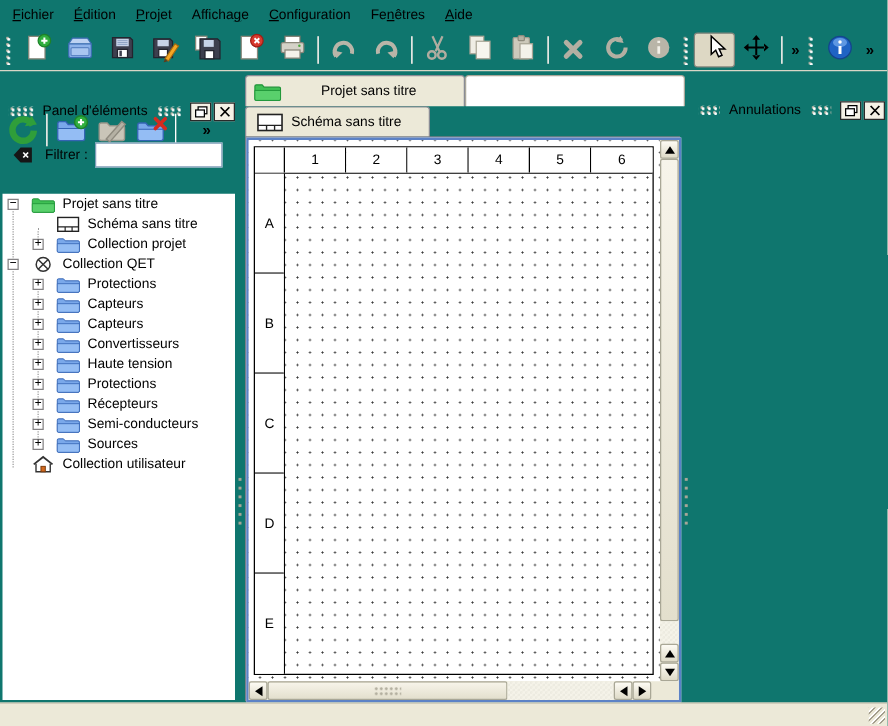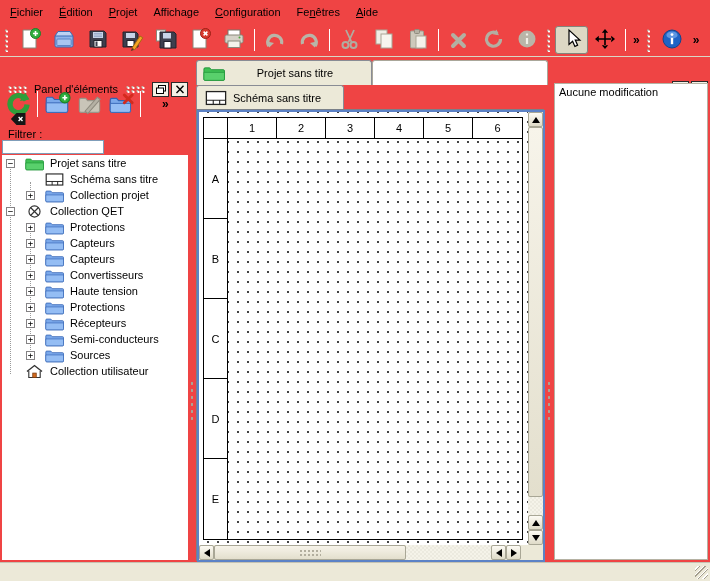--- a/index.html
+++ b/index.html
@@ -1,17 +1,17 @@
 <!DOCTYPE html>
 <html><head>
 <meta charset="utf-8">
 <style>
   html,body{margin:0;padding:0;background:#ece9d8;}
   *{box-sizing:border-box;}
-  .app{position:relative;width:710px;height:581px;background:#ef4444;overflow:hidden;
+  .app{position:relative;width:710px;height:581px;background:#0f766e;overflow:hidden;
        font-family:"Liberation Sans",sans-serif;font-size:11px;color:#000;}
 
   
   .menubar{position:absolute;left:0;top:0;width:710px;height:23px;display:flex;align-items:center;padding-left:2px;}
   .menu-item{padding:3px 8px;white-space:nowrap;}
   .menu-item u{text-decoration:underline;}
 
   
   .toolbar{position:absolute;left:0;top:23px;width:710px;height:34px;display:flex;align-items:center;
            border-bottom:1px solid #d9d6c6;padding-left:2px;}
@@ -32,21 +32,21 @@
   .dock-title .t{padding:0 2px;white-space:nowrap;}
   .dock-btn{width:17px;height:15px;border:1px solid #2a2a2a;background:#f4f1e6;display:flex;align-items:center;justify-content:center;margin-left:2px;flex:0 0 auto;}
   .dock-btn svg{width:12px;height:11px;}
 
   
   .lp-title{left:2px;top:79px;width:186px;}
   .lp-toolbar{position:absolute;left:2px;top:84px;width:186px;height:40px;display:flex;align-items:center;}
   .lp-btn{width:32px;height:32px;display:flex;align-items:center;justify-content:center;}
   .lp-btn svg{width:27px;height:27px;}
   .lp-sep{width:1px;height:26px;background:#a9a696;border-right:1px solid #fff;margin:0 3px;}
-  .filter-row{position:absolute;left:2px;top:110px;width:186px;height:28px;display:flex;flex-direction:column;}
+  .filter-row{position:absolute;left:2px;top:110px;width:186px;height:28px;display:flex;align-items:center;}
   .filter-clear{width:24px;height:22px;display:flex;align-items:center;justify-content:center;margin-left:4px;}
   .filter-clear svg{width:20px;height:18px;}
   .filter-label{margin:0 6px 0 6px;}
   .filter-input{width:102px;height:20px;border:1px solid #7f9db9;background:#fff;font:inherit;padding:0 3px;}
 
   .tree{position:absolute;left:2px;top:155px;width:186px;height:405px;background:#fff;overflow:hidden;}
   .tree-row{height:16px;display:flex;align-items:center;position:relative;}
   .exp{width:9px;height:9px;border:1px solid #848284;background:#fff;flex:0 0 auto;
        display:flex;align-items:center;justify-content:center;font-size:9px;line-height:7px;font-family:"DejaVu Sans Mono",monospace;}
   .exp.none{visibility:hidden;}
@@ -578,21 +578,18 @@
           <rect x="1.5" y="4" width="7" height="5.5" fill="#fff" stroke="#000"></rect>
         </svg>
       </span>
     <span class="dock-btn">
         <svg viewBox="0 0 12 11">
           <path d="M2.5 1.8l7 7.2M9.5 1.8l-7 7.2" stroke="#000" stroke-width="1.4"></path>
         </svg>
       </span>
   </div>
 
-  <div class="undo-list" id="undo-list">
-      <div class="undo-item">Aucune modification</div>
-    </div>
 
   <div class="statusbar">
     <div class="size-grip"></div>
   </div>
 
 </div>
 
 </body></html>

